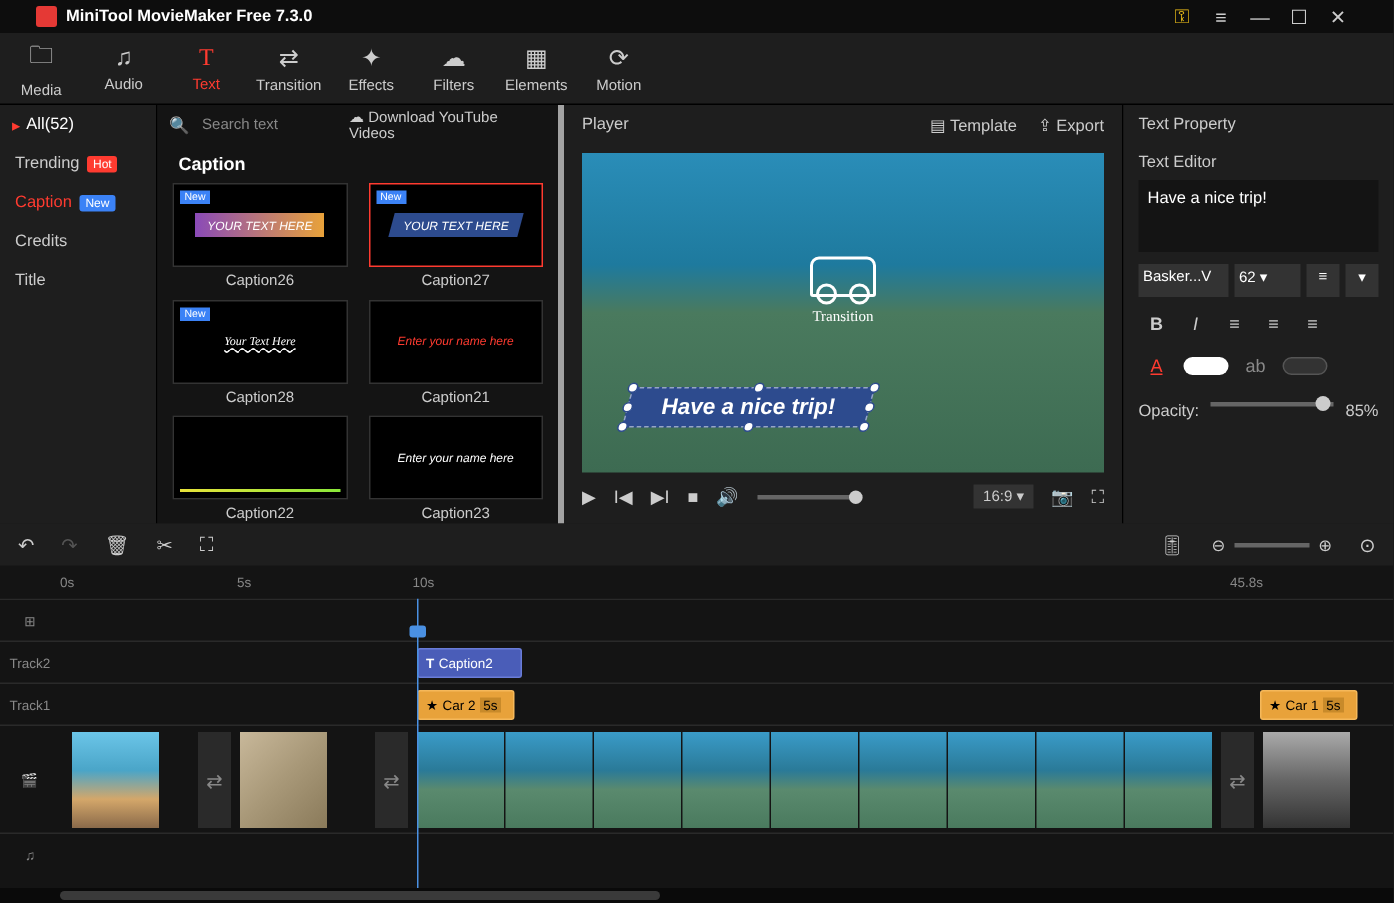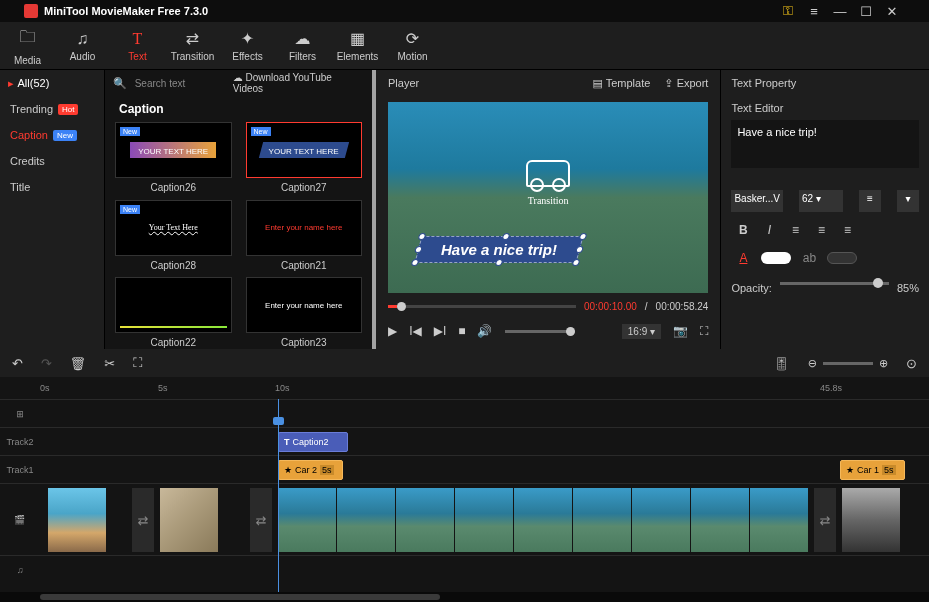--- a/index.html
+++ b/index.html
@@ -24,21 +24,21 @@
 .library{flex:0 0 267px;background:#141414;display:flex;flex-direction:column}
 .libtop{height:26px;display:flex;align-items:center;padding:0 8px;gap:8px}
 .search{flex:0 0 90px;color:#888;font-size:10px}
 .dl{margin-left:auto;color:#ccc;font-size:10px;cursor:pointer}
 .libtitle{padding:6px 14px;color:#fff;font-weight:bold;font-size:12px}
 .grid{flex:1;overflow:auto;padding:0 10px;display:grid;grid-template-columns:1fr 1fr;gap:6px 14px}
 .thumb{display:flex;flex-direction:column;align-items:center;gap:4px}
 .tcard{width:100%;height:56px;background:#000;border:1px solid #333;position:relative;display:flex;align-items:center;justify-content:center;overflow:hidden}
 .tcard.sel{border:1px solid #ff3b30}
 .newtag{position:absolute;top:4px;left:4px;background:#3b82f6;color:#fff;font-size:7px;padding:1px 3px}
-.captxt{font-size:8px;color:#fff;}
+.captxt{font-size:8px;color:#fff;font-style:italic}
 .tname{font-size:10px;color:#ccc}
 .player{flex:1;background:#1e1e1e;display:flex;flex-direction:column;border-left:4px solid #a3a3a3;border-right:1px solid #000}
 .phead{height:26px;display:flex;align-items:center;padding:0 12px;font-size:11px}
 .phead .sp{flex:1}
 .pbtn{margin-left:14px;color:#ccc;cursor:pointer;font-size:11px}
 .pview{flex:1;margin:6px 12px 0 12px;background:linear-gradient(180deg,#2a8db8 0%,#1e7a9e 35%,#4a7a5e 50%,#3d6b52 100%);position:relative;display:flex;align-items:center;justify-content:center}
 .caption-box{position:absolute;bottom:30px;left:30px;background:#2d4b8e;transform:skewX(-15deg);padding:4px 22px;border:1px dashed rgba(255,255,255,0.5)}
 .caption-box span{display:inline-block;transform:skewX(15deg);color:#fff;font-style:italic;font-weight:bold;font-size:15px}
 .handle{position:absolute;width:7px;height:7px;background:#fff;border:1px solid #2d4b8e;border-radius:50%}
 .car-illus{width:60px;height:46px;display:flex;flex-direction:column;align-items:center;margin-top:-30px}
@@ -53,21 +53,21 @@
 .time-cur{color:#ff3b30}
 .controls{height:28px;margin:2px 12px 4px;display:flex;align-items:center;gap:12px}
 .cbtn{color:#ccc;font-size:12px;cursor:pointer}
 .vol{width:70px;height:3px;background:#666;position:relative}
 .vol .vk{position:absolute;right:0;top:-3px;width:9px;height:9px;background:#ccc;border-radius:50%}
 .aspect{margin-left:auto;background:#333;padding:2px 6px;font-size:10px}
 .props{flex:0 0 180px;background:#1e1e1e;padding:0 10px;display:flex;flex-direction:column}
 .props .ph{height:26px;display:flex;align-items:center;font-size:11px}
 .props .lbl{font-size:11px;color:#ccc;margin:6px 0}
 .props textarea{width:100%;height:48px;background:#141414;border:none;color:#fff;padding:6px;font-size:11px;resize:none}
-.prow{display:flex;gap:16px;margin-top:22px}
+.prow{display:flex;gap:4px;margin-top:8px}
 .prow select,.prow .sel{flex:1;background:#333;border:none;color:#fff;font-size:10px;padding:3px;height:22px}
 .fmtrow{display:flex;gap:2px;margin-top:8px}
 .fbtn{width:24px;height:20px;background:transparent;color:#ccc;display:flex;align-items:center;justify-content:center;font-size:12px;cursor:pointer}
 .colorrow{display:flex;gap:6px;margin-top:8px;align-items:center}
 .swatch{width:30px;height:12px;border-radius:6px}
 .oprow{display:flex;align-items:flex-start;margin-top:14px;gap:8px;font-size:11px}
 .oslider{flex:1;height:3px;background:#666;position:relative}
 .oslider .ok{position:absolute;left:85%;top:-4px;width:10px;height:10px;background:#ccc;border-radius:50%}
 .resetrow{margin-top:auto;margin-bottom:10px;display:flex;justify-content:flex-end}
 .reset{background:#3a3a3a;color:#ccc;border:none;padding:6px 20px;font-size:11px;cursor:pointer}
@@ -230,29 +230,20 @@
         <div class="car"></div>
         <div class="lbl">Transition</div>
       </div>
       <div class="caption-box">
         <span>Have a nice trip!</span>
         <div class="handle" style="top:-4px;left:-4px"></div><div class="handle" style="top:-4px;left:50%"></div><div class="handle" style="top:-4px;right:-4px"></div>
         <div class="handle" style="top:50%;left:-4px;margin-top:-4px"></div><div class="handle" style="top:50%;right:-4px;margin-top:-4px"></div>
         <div class="handle" style="bottom:-4px;left:-4px"></div><div class="handle" style="bottom:-4px;left:50%"></div><div class="handle" style="bottom:-4px;right:-4px"></div>
       </div>
     </div>
-    <div class="progress">
-      <div class="pbar">
-          <div class="fill"></div>
-          <div class="knob"></div>
-        </div>
-      <span class="time-cur">00:00:10.00</span>
-      <span>/</span>
-      <span>00:00:58.24</span>
-    </div>
     <div class="controls">
       <span class="cbtn">▶</span>
       <span class="cbtn">I◀</span>
       <span class="cbtn">▶I</span>
       <span class="cbtn">■</span>
       <span class="cbtn">🔊</span>
       <div class="vol">
           <div class="vk"></div>
         </div>
       <div class="aspect"><span>16:9</span> ▾</div>

